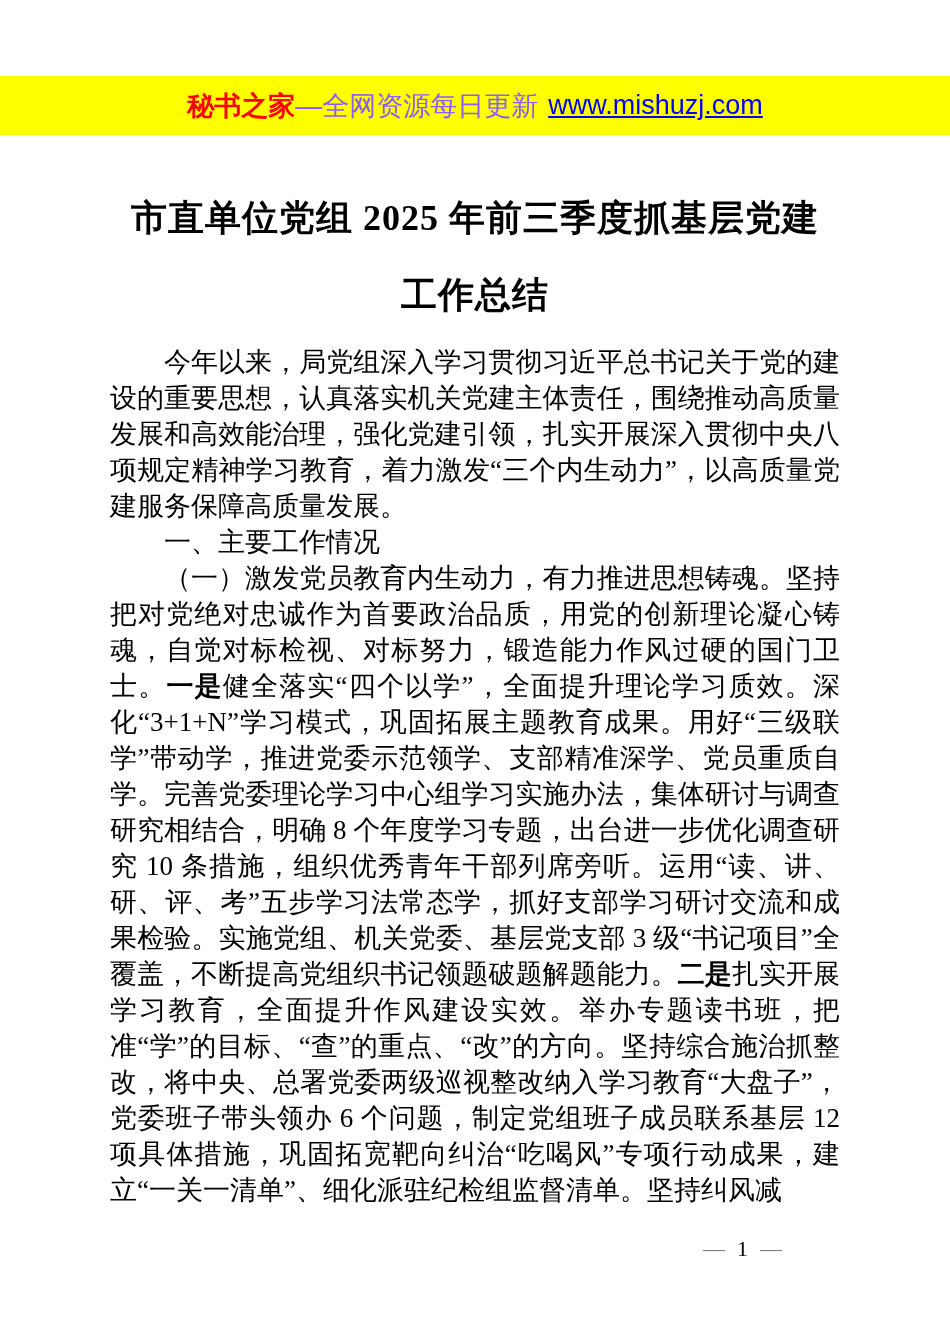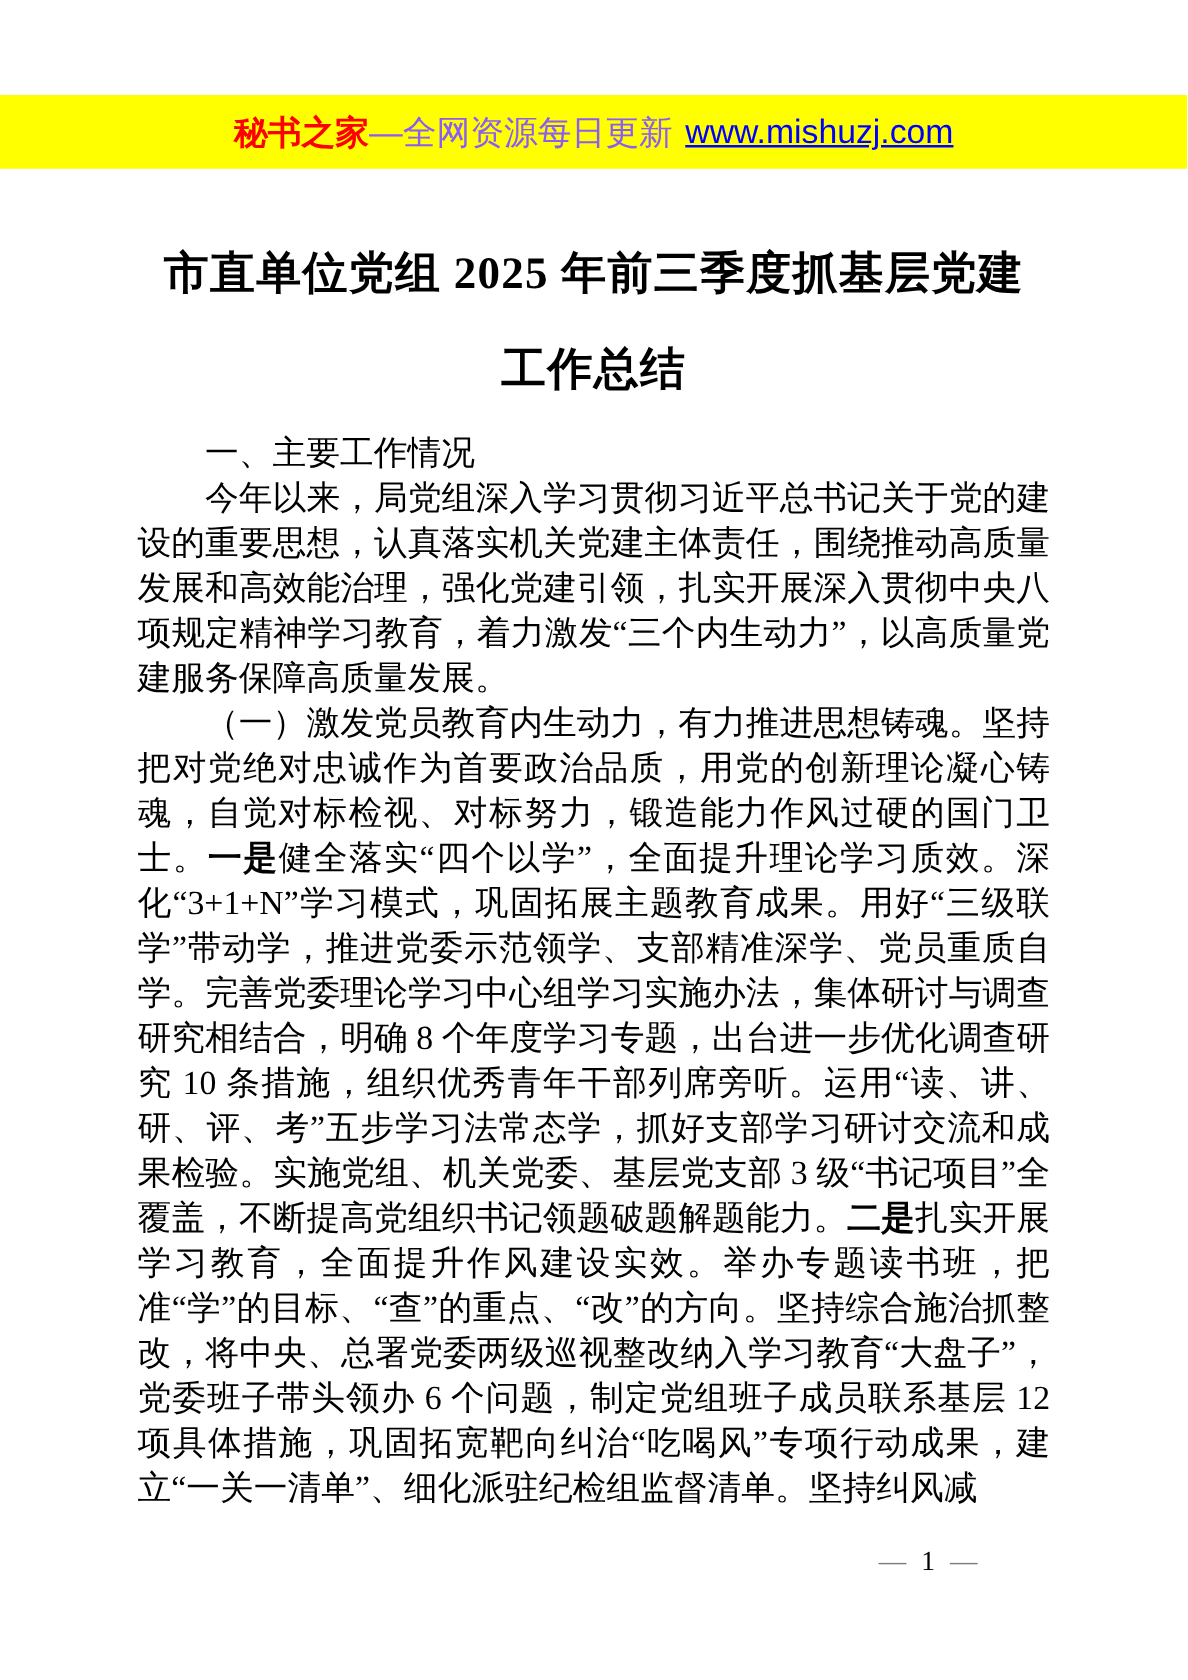--- a/index.html
+++ b/index.html
@@ -107,22 +107,22 @@
       <span class="tagline">—全网资源每日更新</span>
       <span class="site-url">www.mishuzj.com</span>
   </div>
 
   <h1 class="doc-title">
     <span class="title-line">市直单位党组 2025 年前三季度抓基层党建</span>
     <span class="title-line">工作总结</span>
   </h1>
 
   <div class="doc-body">
+    <p class="para"><span>今年以来，局党组深入学习贯彻习近平总书记关于党的建设的重要思想，认真落实机关党建主体责任，围绕推动高质量发展和高效能治理，强化党建引领，扎实开展深入贯彻中央八项规定精神学习教育，着力激发“三个内生动力”，以高质量党建服务保障高质量发展。</span></p>
     <p class="para"><span>一、主要工作情况</span></p>
-    <p class="para"><span>今年以来，局党组深入学习贯彻习近平总书记关于党的建设的重要思想，认真落实机关党建主体责任，围绕推动高质量发展和高效能治理，强化党建引领，扎实开展深入贯彻中央八项规定精神学习教育，着力激发“三个内生动力”，以高质量党建服务保障高质量发展。</span></p>
     <p class="para"><span>（一）激发党员教育内生动力，有力推进思想铸魂。坚持把对党绝对忠诚作为首要政治品质，用党的创新理论凝心铸魂，自觉对标检视、对标努力，锻造能力作风过硬的国门卫士。</span><span class="bold">一是</span><span>健全落实“四个以学”，全面提升理论学习质效。深化“3+1+N”学习模式，巩固拓展主题教育成果。用好“三级联学”带动学，推进党委示范领学、支部精准深学、党员重质自学。完善党委理论学习中心组学习实施办法，集体研讨与调查研究相结合，明确 8 个年度学习专题，出台进一步优化调查研究 10 条措施，组织优秀青年干部列席旁听。运用“读、讲、研、评、考”五步学习法常态学，抓好支部学习研讨交流和成果检验。实施党组、机关党委、基层党支部 3 级“书记项目”全覆盖，不断提高党组织书记领题破题解题能力。</span><span class="bold">二是</span><span>扎实开展学习教育，全面提升作风建设实效。举办专题读书班，把准“学”的目标、“查”的重点、“改”的方向。坚持综合施治抓整改，将中央、总署党委两级巡视整改纳入学习教育“大盘子”，党委班子带头领办 6 个问题，制定党组班子成员联系基层 12 项具体措施，巩固拓宽靶向纠治“吃喝风”专项行动成果，建立“一关一清单”、细化派驻纪检组监督清单。坚持纠风减</span></p>
   </div>
 
   <div class="footer">
     <span class="dash">—</span><span class="page-num">1</span><span class="dash">—</span>
   </div>
 
 </div>
 
 </body></html>

